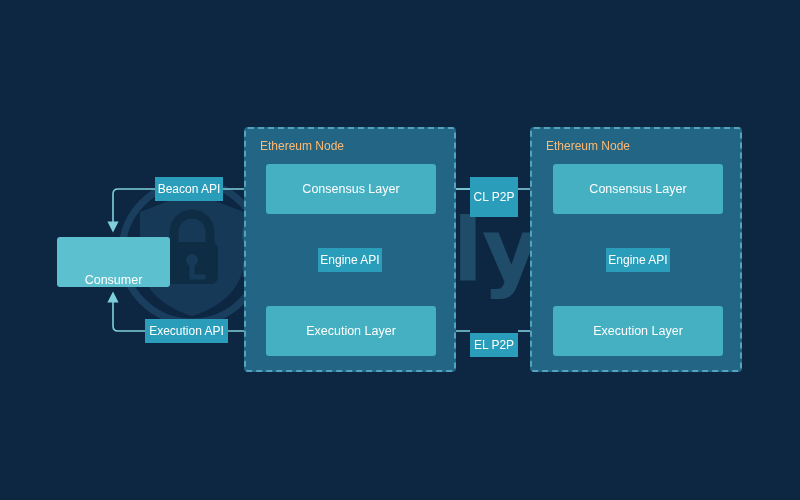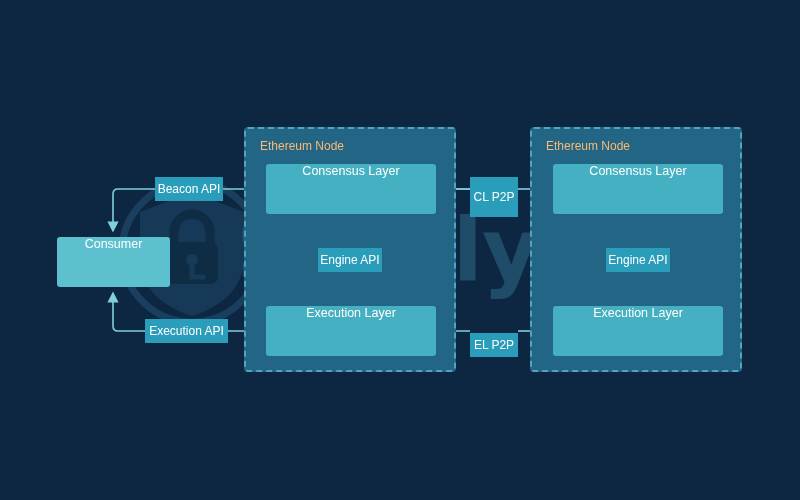--- a/index.html
+++ b/index.html
@@ -32,40 +32,40 @@
   .node-title{
     position:absolute;left:14px;top:10px;
     color:#fdba74;font-size:12px;
   }
 
   
   .layer{
     position:absolute;
     background:#44b0c2;
     border-radius:3px;
-    display:flex;justify-content:center;
+    display:flex;align-items:center;justify-content:center;
     color:#ffffff;font-size:12.5px;
     box-sizing:border-box;
   }
 
   
   .chip{
     position:absolute;
     background:#2a9dba;
     display:flex;align-items:center;justify-content:center;
     color:#ffffff;font-size:12px;
     box-sizing:border-box;
   }
 
   
   .consumer{
     position:absolute;
     background:#5cc0ce;
     border-radius:3px;
-    display:flex;align-items:flex-start;justify-content:center;
+    display:flex;align-items:flex-end;justify-content:center;
     color:#ffffff;font-size:12.5px;
     box-sizing:border-box;
   }
 
   svg.edges{position:absolute;left:0;top:0;width:800px;height:500px;pointer-events:none;}
 </style>
 </head>
 <body>
 
 <div id="stage">

